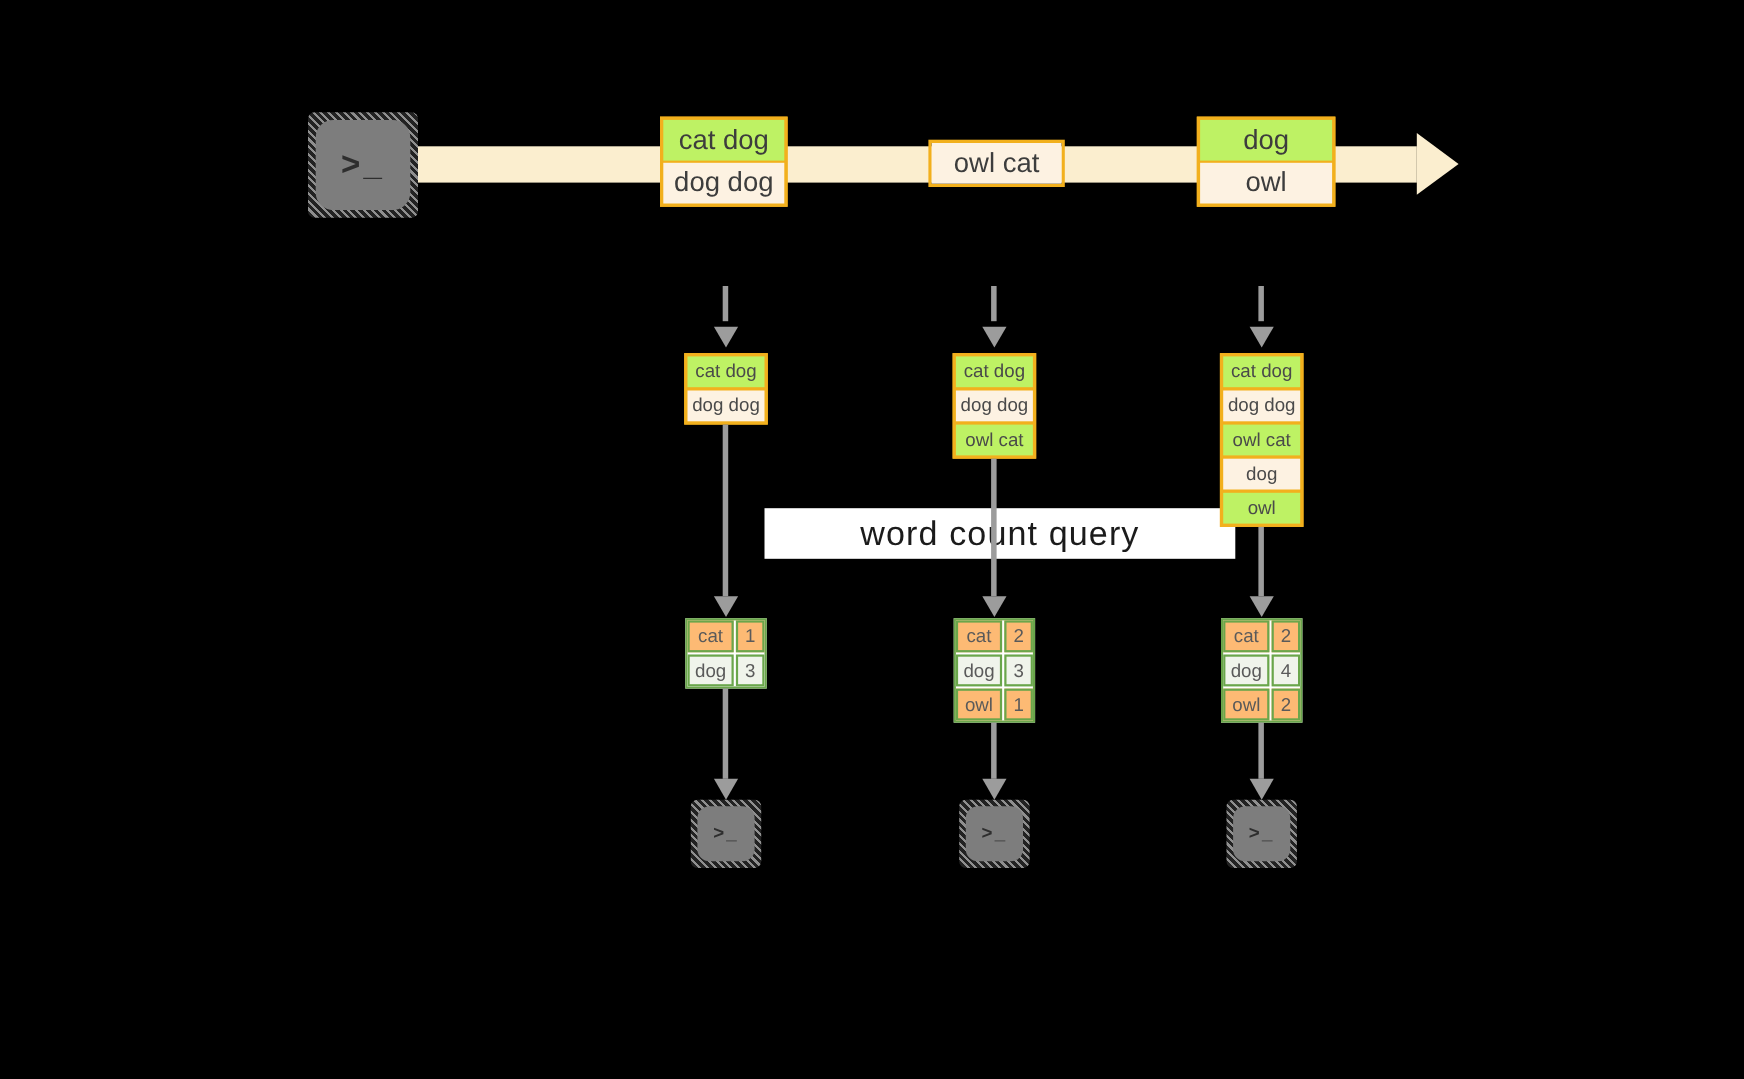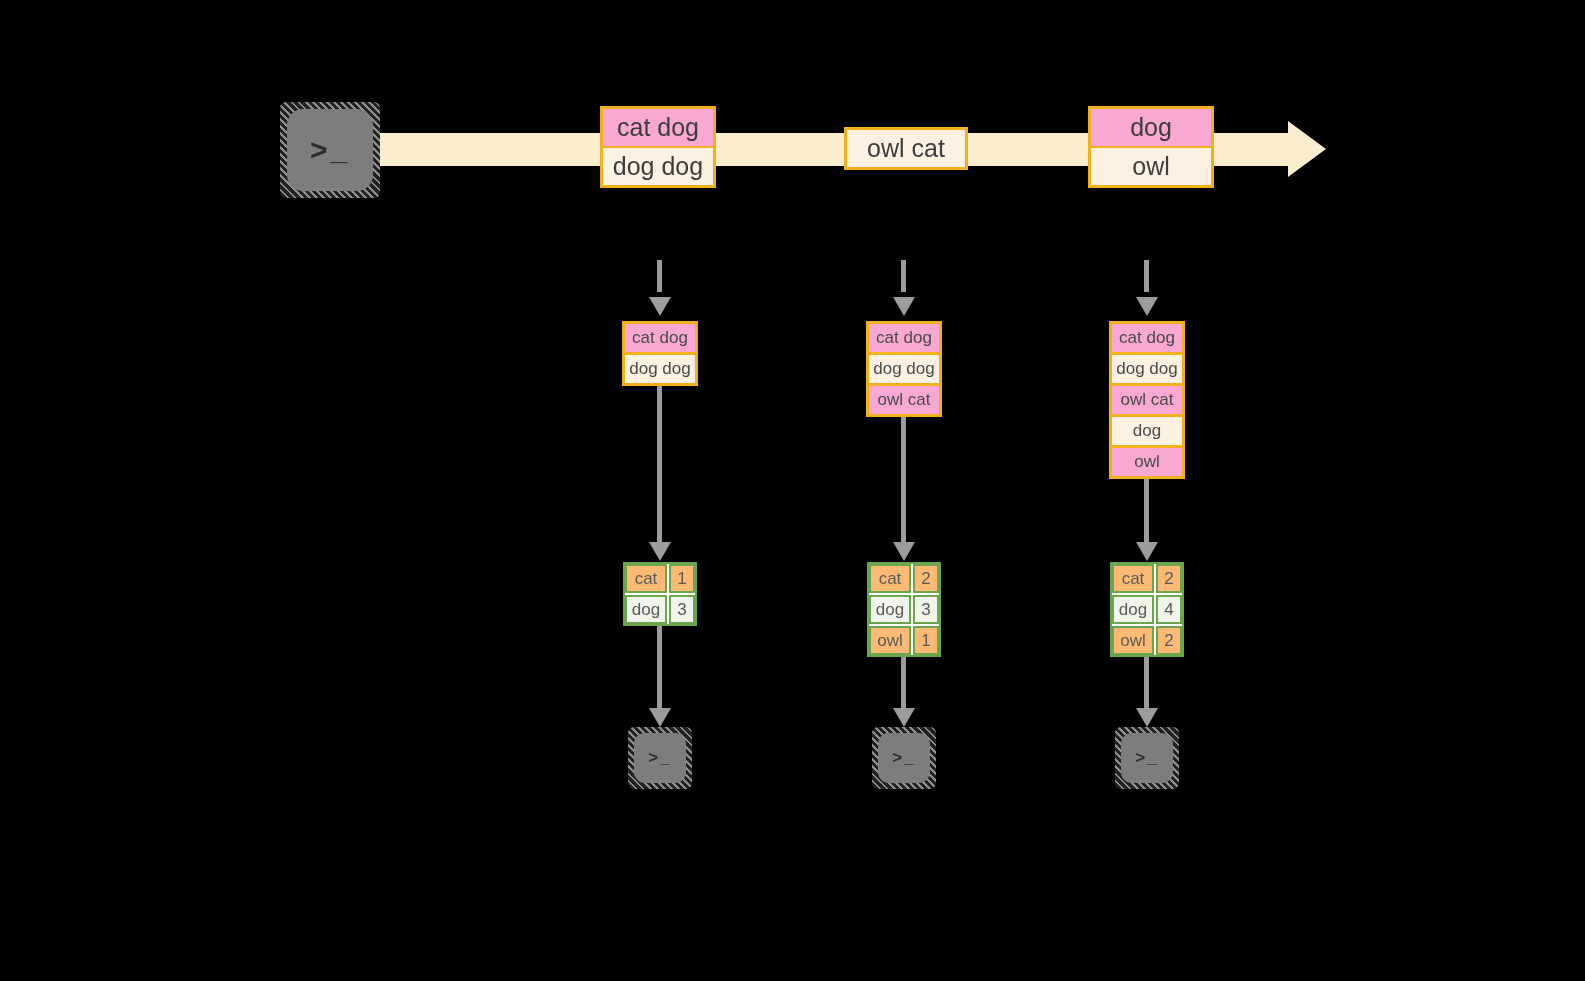--- a/index.html
+++ b/index.html
@@ -20,21 +20,21 @@
   .term-glyph{color:#2e2e2e;font-weight:bold;letter-spacing:3px;}
   .term-src .term-glyph{font-size:30px;}
   .term-sink .term-inner{inset:6px;border-radius:11px;}
   .term-sink .term-glyph{font-size:17px;letter-spacing:2px;}
 
   
   .ebox{position:absolute;border:3px solid #f2b01d;background:#f2b01d;
         display:flex;flex-direction:column;gap:2px;z-index:2;}
   .ecell{height:37px;display:flex;align-items:center;justify-content:center;
          font-size:25px;color:#3d3d3d;}
-  .fill-a{background:#f9a8d4;}
+  .fill-a{background:#bef264;}
   .fill-b{background:#fdf2e2;}
 
   
   .stack{position:absolute;width:76px;border:3px solid #f2b01d;background:#f2b01d;
          display:flex;flex-direction:column;gap:3px;z-index:5;box-sizing:border-box;}
   .scell{height:28px;display:flex;align-items:center;justify-content:center;
          font-size:17px;color:#4a4a4a;}
 
   
   .dline,.sline{position:absolute;width:5px;background:#9c9c9c;}
@@ -82,20 +82,23 @@
     <div class="ecell fill-b">owl</div>
   </div>
 
   <div class="dline" style="left:657px;top:260px;height:32px"></div>
   <div class="head-down" style="left:649px;top:297px"></div>
   <div class="dline" style="left:901px;top:260px;height:32px"></div>
   <div class="head-down" style="left:893px;top:297px"></div>
   <div class="dline" style="left:1144px;top:260px;height:32px"></div>
   <div class="head-down" style="left:1136px;top:297px"></div>
 
+  <div class="banner">
+    <span>word count query</span>
+  </div>
 
   <div class="stack" style="left:622px;top:321px">
     <div class="scell fill-a">cat dog</div>
     <div class="scell fill-b">dog dog</div>
   </div>
   <div class="stack" style="left:866px;top:321px">
     <div class="scell fill-a">cat dog</div>
     <div class="scell fill-b">dog dog</div>
     <div class="scell fill-a">owl cat</div>
   </div>

